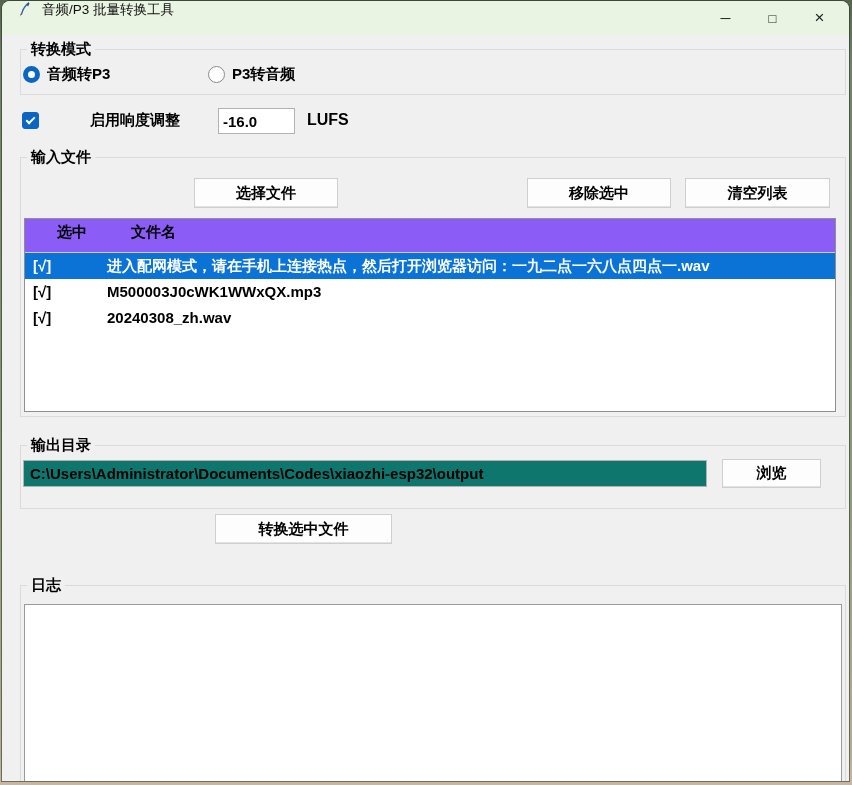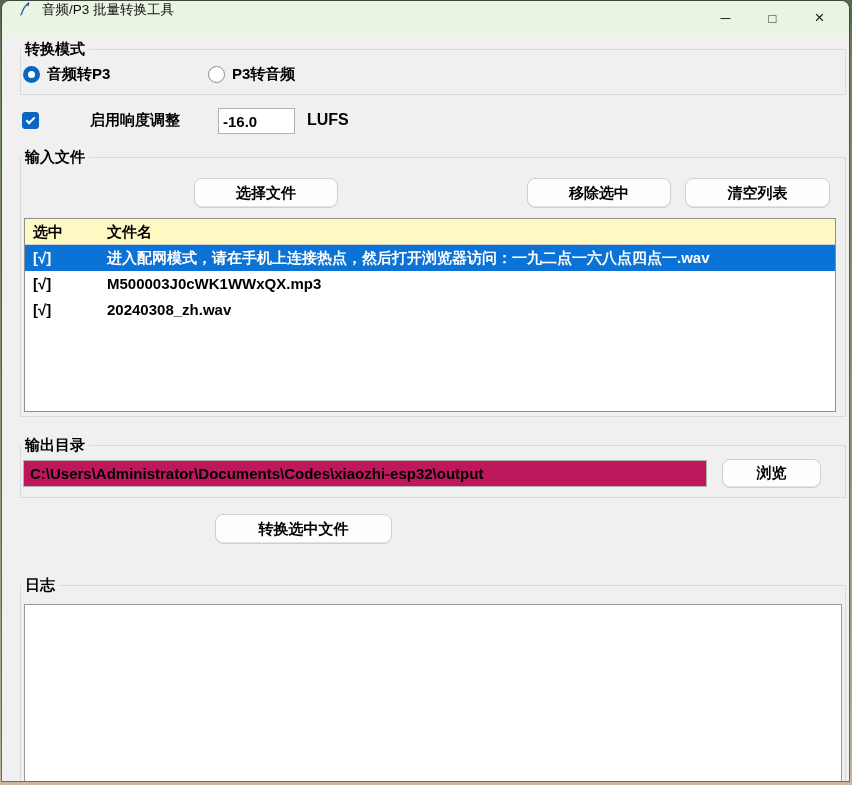--- a/index.html
+++ b/index.html
@@ -23,21 +23,21 @@
   .title-text { flex:1 1 auto; white-space:nowrap; }
   .win-btn {
     width:47px; height:34px; display:flex; align-items:center; justify-content:center;
     color:#222; cursor:default; font-size:14px;
   }
   .win-btn.close { margin-right:6px; font-size:17px; }
   .win-btn .sq { font-size:13px; }
   
   .group { position:absolute; border:1px solid #dadada; background:transparent; }
   .group > .group-label {
-    position:absolute; top:-10px; left:0; background:#f0f0f0; padding:0 4px;
+    position:absolute; top:-10px; left:6px; background:#f0f0f0; padding:0 4px;
     font-size:15px; font-weight:700; color:#000; line-height:18px; white-space:nowrap;
   }
   
   .radio-row { display:flex; align-items:center; margin-top:15px; padding-left:2px; }
   .radio-opt { display:flex; align-items:center; }
   .radio-opt.first { width:185px; }
   .radio-dot {
     width:17px; height:17px; border-radius:50%; background:#fff; flex:0 0 auto;
   }
   .radio-dot.on { border:5px solid #0b66c3; }
@@ -55,40 +55,40 @@
   .cb-label { position:absolute; left:36px; top:3px; font-size:15px; font-weight:700;margin-left:32px; }
   .lufs-input {
     position:absolute; left:196px; top:0; width:77px; height:26px;
     border:1px solid #b2b2b2; background:#fff; font-size:15px; font-weight:700;
     padding:0 4px; font-family:inherit; color:#000;
   }
   .lufs-unit { position:absolute; left:285px; top:3px; font-size:16px; font-weight:700; }
   
   .btn {
     position:absolute; height:30px; background:#fdfdfd; border:1px solid #cfcfcf;
-    border-radius:8px; font-size:15px; font-weight:700; color:#000;
+    border-radius:0; font-size:15px; font-weight:700; color:#000;
     font-family:inherit; display:flex; align-items:center; justify-content:center;
     cursor:default; box-shadow:inset 0 -1px 0 #e3e3e3;
   }
   
   .treeview {
     position:absolute; left:3px; top:60px; width:812px; height:194px;
     background:#fff; border:1px solid #8f8f8f; overflow:hidden;
   }
-  .tv-header { display:flex; height:26px; border-bottom:1px solid #cfcfcf; background:#fef9c3; }
+  .tv-header { display:flex; height:34px; border-bottom:1px solid #cfcfcf; background:#8b5cf6;padding-left:24px; }
   .tv-header .c1 { width:76px; padding-left:8px; font-size:15px; font-weight:700; line-height:25px; }
   .tv-header .c2 { flex:1; padding-left:6px; font-size:15px; font-weight:700; line-height:25px; }
   .tv-row { display:flex; height:26px; color:#000; }
   .tv-row .c1 { width:76px; padding-left:8px; font-size:15px; font-weight:700; line-height:26px; white-space:nowrap; }
   .tv-row .c2 { flex:1; padding-left:6px; font-size:15px; font-weight:700; line-height:26px; white-space:nowrap; overflow:hidden; }
   .tv-row.selected { background:#0b72d6; color:#fff; }
   
   .path-input {
     position:absolute; left:2px; top:14px; width:684px; height:27px;
-    border:1px solid #b2b2b2; background:#be185d; font-size:15px; font-weight:700;
+    border:1px solid #b2b2b2; background:#0f766e; font-size:15px; font-weight:700;
     padding:0 6px; font-family:inherit; color:#000;
   }
   
   .log-area {
     position:absolute; left:3px; top:18px; width:818px; height:183px;
     background:#fff; border:1px solid #9a9a9a; resize:none; font-family:inherit;
     font-size:14px; padding:4px;
   }
 </style>
 </head>
@@ -157,21 +157,21 @@
         <div class="c1">[√]</div>
         <div class="c2">M500003J0cWK1WWxQX.mp3</div>
       </div>
       <div class="tv-row">
         <div class="c1">[√]</div>
         <div class="c2">20240308_zh.wav</div>
       </div>
     </div>
   </div>
 
-  <div class="group" style="left:18px; top:444px; width:826px; height:53px;">
+  <div class="group" style="left:18px; top:444px; width:826px; height:64px;">
     <span class="group-label">输出目录</span>
     <input class="path-input" type="text" value="C:\Users\Administrator\Documents\Codes\xiaozhi-esp32\output" style="">
     <button class="btn" style="left:701px; top:13px; width:99px; height:29px;">浏览</button>
   </div>
 
   <button class="btn" style="left:213px; top:513px; width:177px;">转换选中文件</button>
 
   <div class="group" style="left:18px; top:566px; width:826px; height:207px;margin-top:18px;">
     <span class="group-label">日志</span>
     <textarea class="log-area" style=""></textarea>

